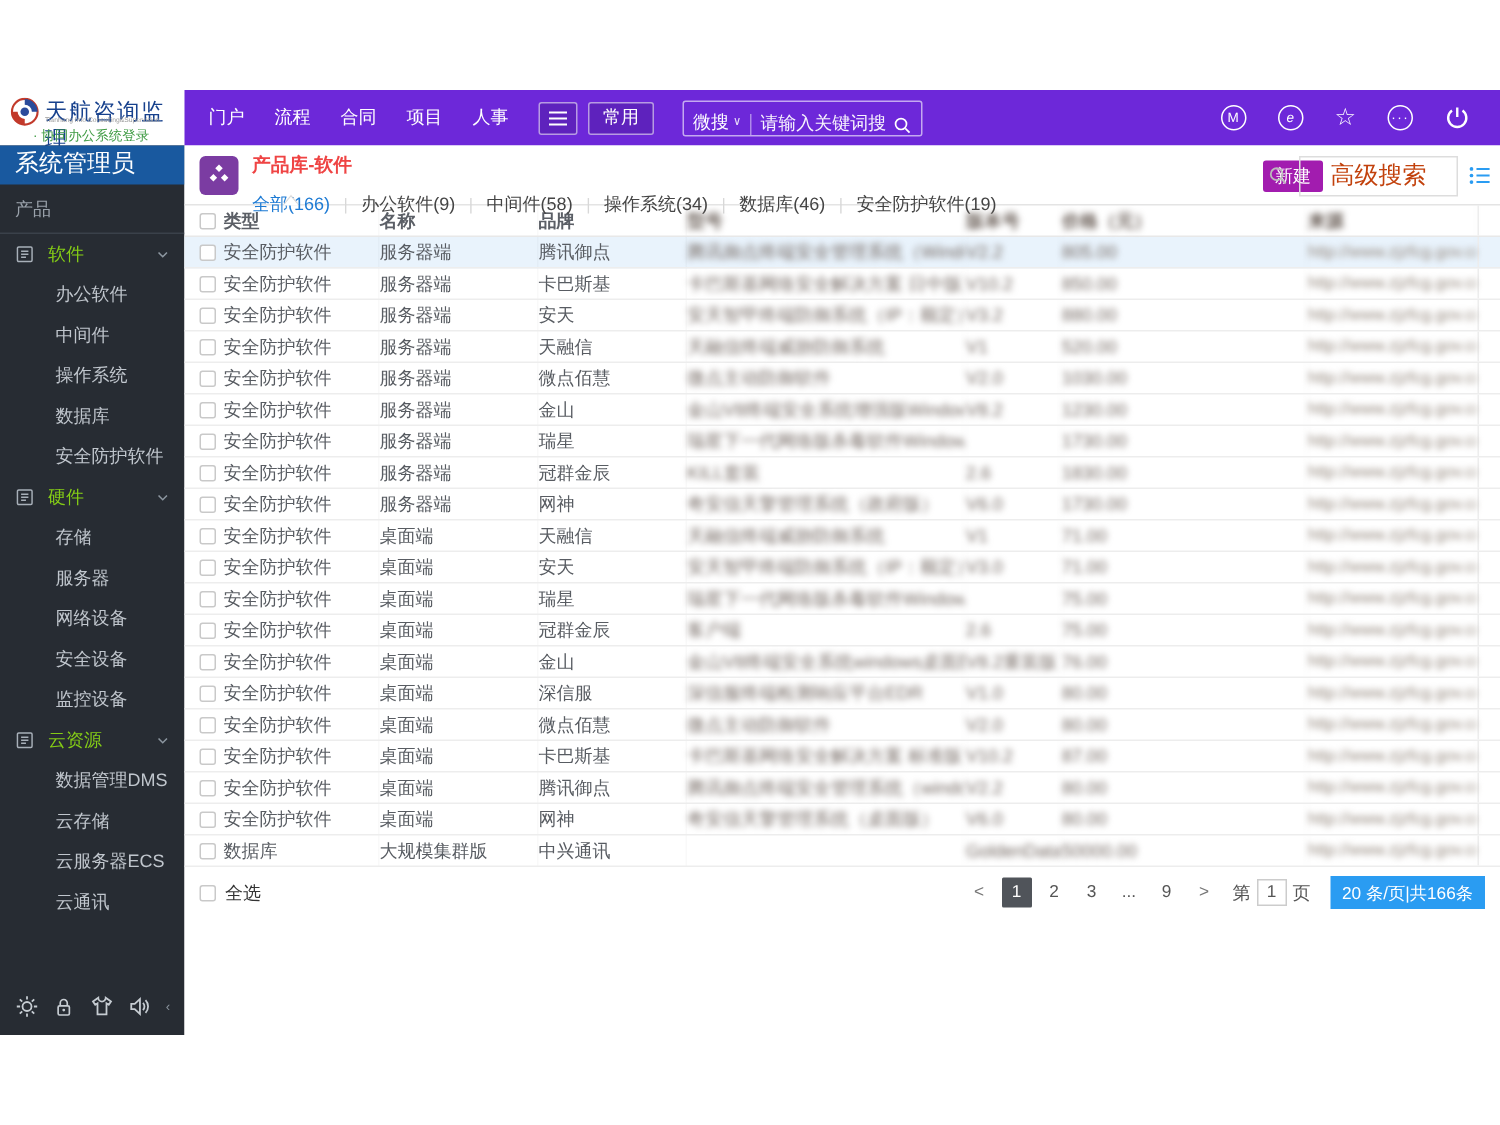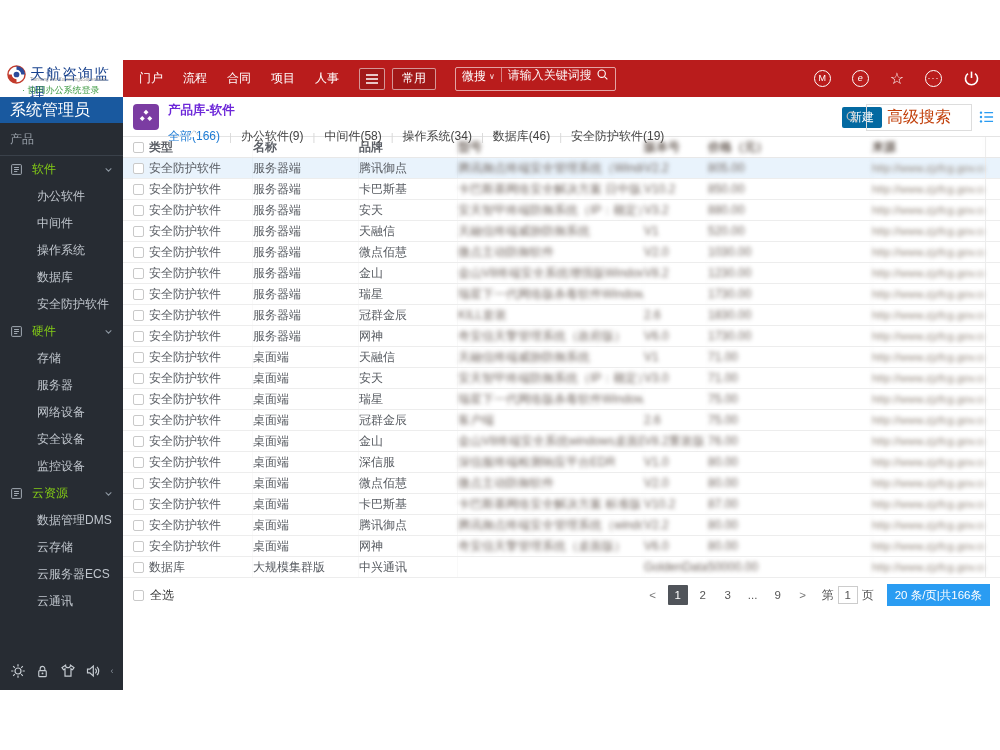--- a/index.html
+++ b/index.html
@@ -7,26 +7,26 @@
   .app { position:absolute; top:60px; left:0; width:1000px; height:630px; }
 
   
   .logo-block { position:absolute; top:0; left:0; width:123px; height:37px; background:#fff; }
   .logo-mark { position:absolute; left:7px; top:5px; width:19px; height:19px; }
   .logo-title { position:absolute; left:30px; top:5px; font-size:15px; font-weight:normal; color:#17418d; letter-spacing:1px; }
   .logo-sub { position:absolute; left:30px; top:17px; font-size:4.5px; color:#9a9a9a; white-space:nowrap; }
   .logo-login { position:absolute; left:22px; top:24px; font-size:9px; color:#3f9b43; }
 
   
-  .topbar { position:absolute; top:0; left:123px; width:877px; height:37px; background:#b91c1c; display:flex; align-items:center; padding:0 16px; }
+  .topbar { position:absolute; top:0; left:123px; width:877px; height:37px; background:#6d28d9; display:flex; align-items:center; padding:0 16px; }
   .nav-item { color:#fff; font-size:12px; margin-right:20px; cursor:pointer; white-space:nowrap; }
   .nav-box { display:flex; align-items:center; justify-content:center; height:22px; background:rgba(0,0,0,.13); border:1px solid rgba(255,255,255,.55); border-radius:2px; margin-right:7px; cursor:pointer; }
   .nav-box.burger { width:26px; }
   .nav-box.pinned { padding:0 9px; color:#fff; font-size:12px; }
-  .topsearch { display:flex; align-items:flex-start; height:24px; border:1px solid rgba(255,255,255,.6); border-radius:2px; margin-left:12px; padding:0 6px; }
+  .topsearch { display:flex; align-items:flex-end; height:24px; border:1px solid rgba(255,255,255,.6); border-radius:2px; margin-left:12px; padding:0 6px;font-family:Liberation Mono, monospace; }
   .topsearch .scope { color:#fff; font-size:12px; white-space:nowrap; cursor:pointer; display:flex; align-items:center; gap:3px;}
   .topsearch .chev { font-size:8px; color:rgba(255,255,255,.85); }
   .topsearch .vdiv { width:1px; height:14px; background:rgba(255,255,255,.45); margin:0 6px; }
   .topsearch input { width:88px; background:transparent; border:none; outline:none; color:#fff; font-size:12px; font-family:inherit; }
   .topsearch input::placeholder { color:rgba(255,255,255,.95); }
   .top-icons { margin-left:auto; display:flex; align-items:center; gap:21px; padding-right:4px; }
   .tico { width:17px; height:17px; border:1.3px solid #fff; border-radius:50%; color:#fff; font-size:9px; display:flex; align-items:center; justify-content:center; cursor:pointer; line-height:1; }
   .tico.star { border:none; font-size:16px; width:auto; height:auto; border-radius:0; }
   .tico.power { border:none; width:17px; height:17px; }
 
@@ -40,28 +40,28 @@
   .grp-head .gchev { margin-left:auto; display:flex; }
   .sub-item { height:27px; line-height:27px; padding-left:37px; color:#c0c6cd; font-size:12px; cursor:pointer; white-space:nowrap; }
   .side-footer { position:absolute; bottom:0; left:0; width:123px; height:38px; display:flex; align-items:center; justify-content:space-evenly; }
   .sf-ico { display:flex; cursor:pointer; }
   .sf-collapse { color:#8a939d; font-size:9px; cursor:pointer; }
 
   
   .main { position:absolute; top:37px; left:123px; width:877px; height:593px; background:#fff; }
   .mainhead { position:relative; height:40px; border-bottom:1px solid #e4e4e4; }
   .cube-badge { position:absolute; left:10px; top:7px; width:26px; height:26px; background:#7b3ca2; border-radius:4px; display:flex; align-items:center; justify-content:center; }
-  .mtitle { position:absolute; left:45px; top:5px; font-size:12.5px; font-weight:bold; color:#6d28d9; }
+  .mtitle { position:absolute; left:45px; top:5px; font-size:12.5px; font-weight:bold; color:#ef4444; }
   .tabs { position:absolute; left:45px; top:31px; display:flex; align-items:center; font-size:12px; }
   .tab { color:#444; cursor:pointer; padding:0 9px; white-space:nowrap; }
   .tab:first-child { padding-left:0; }
   .tab.active { color:#1e7bd4; }
   .tab-sep { color:#d8d8d8; font-size:11px; }
   .notch { position:absolute; left:66px; bottom:-1px; width:0; height:0; border-left:5px solid transparent; border-right:5px solid transparent; border-bottom:6px solid #fff; filter:drop-shadow(0 -1px 0 #d0d0d0); }
-  .newbtn { position:absolute; right:118px; top:10px; width:40px; height:21px; background:#0369a1; color:#fff; font-size:12px; border:none; border-radius:2px; cursor:pointer; font-family:inherit; }
+  .newbtn { position:absolute; right:118px; top:10px; width:40px; height:21px; background:#a21caf; color:#fff; font-size:12px; border:none; border-radius:2px; cursor:pointer; font-family:inherit; }
   .toolsearch { position:absolute; right:6px; top:9px; height:22px; display:flex; align-items:center; gap:7px; }
   .advbox { border:1px solid #ddd; padding:2px 20px; font-size:16px; color:#c2410c; cursor:pointer; white-space:nowrap; }
 
   
   .tbl { width:100%; }
   .trow, .thead { display:flex; align-items:center; height:21px; font-size:12px; }
   .thead { color:#5b5f66; font-weight:bold; border-bottom:1px solid #e8e8e8; }
   .trow { color:#585c62; border-bottom:1px solid #ededed; cursor:pointer; }
   .trow.hl { background:#e9f3fc; }
   .cell { overflow:hidden; white-space:nowrap; height:100%; display:flex; align-items:center; border-right:1px solid rgba(0,0,0,0.025); }

